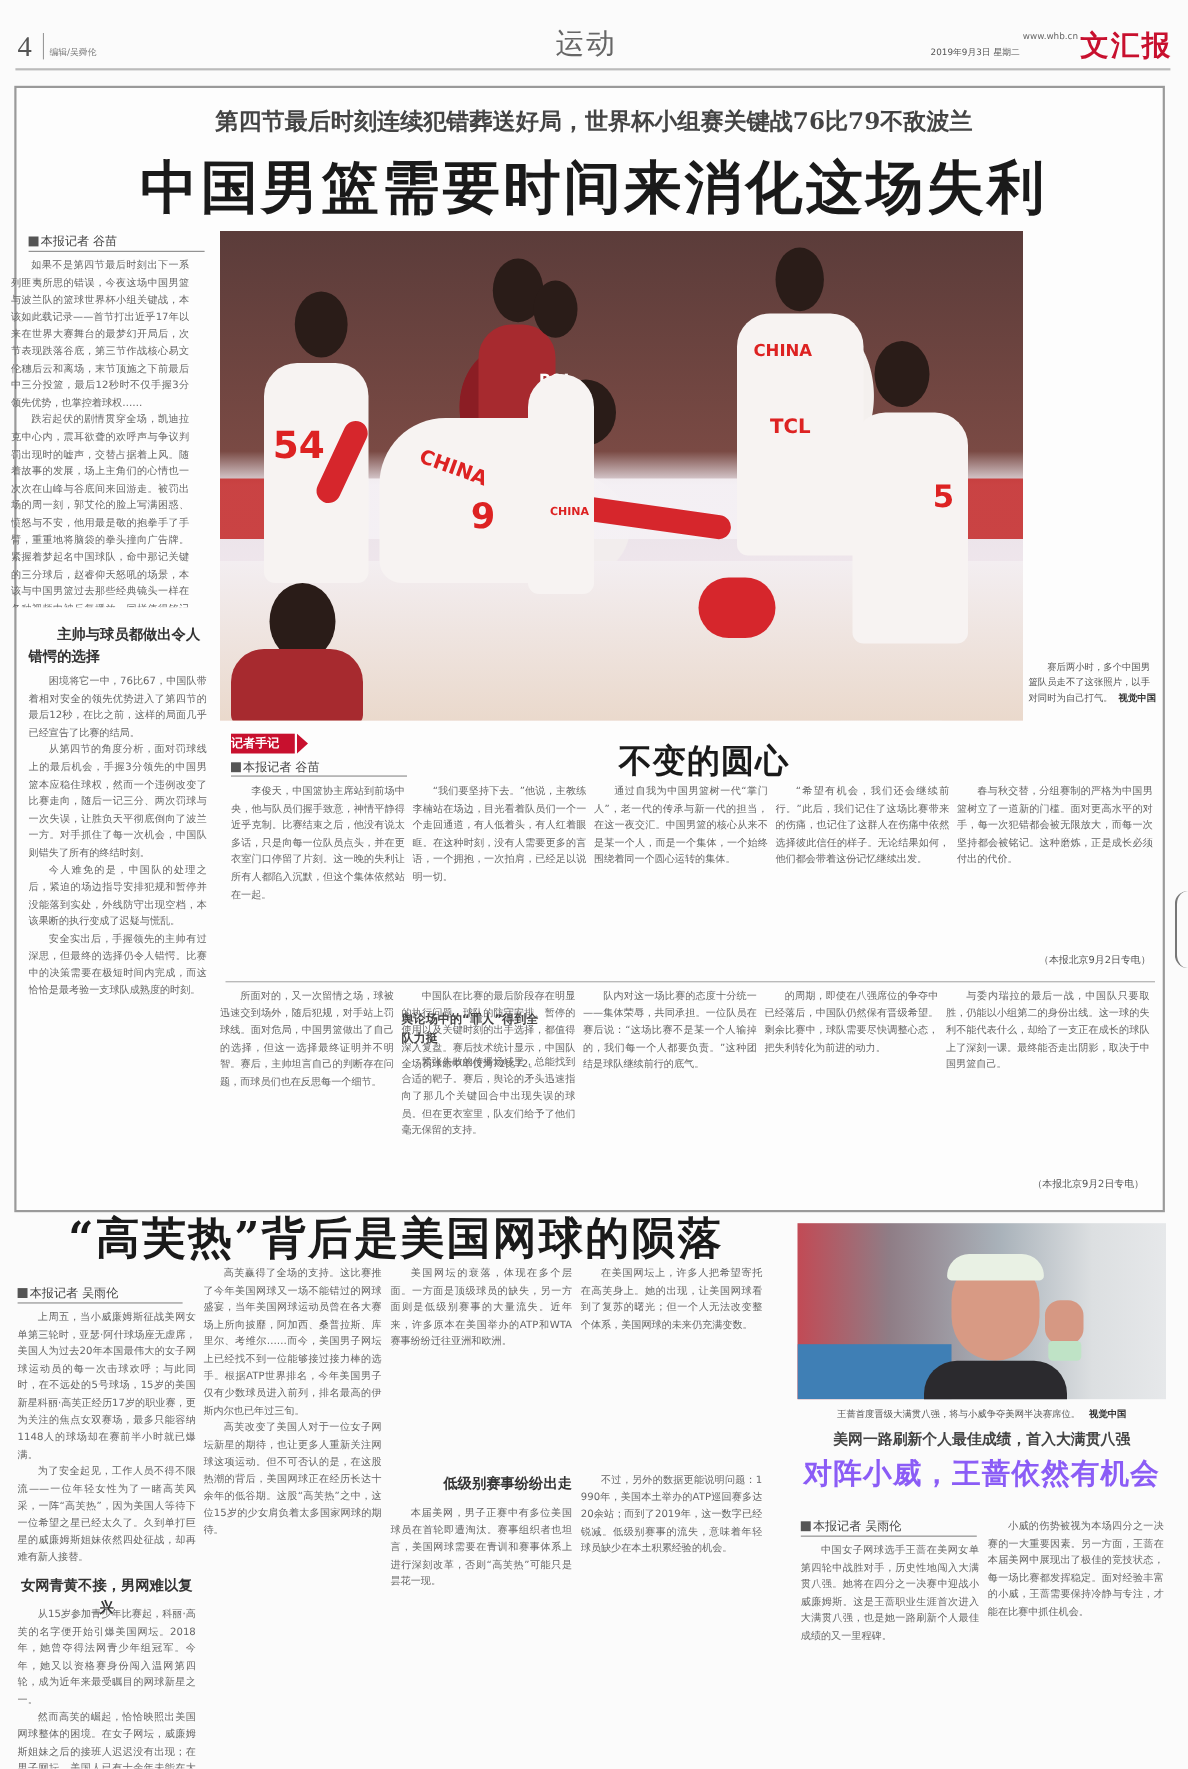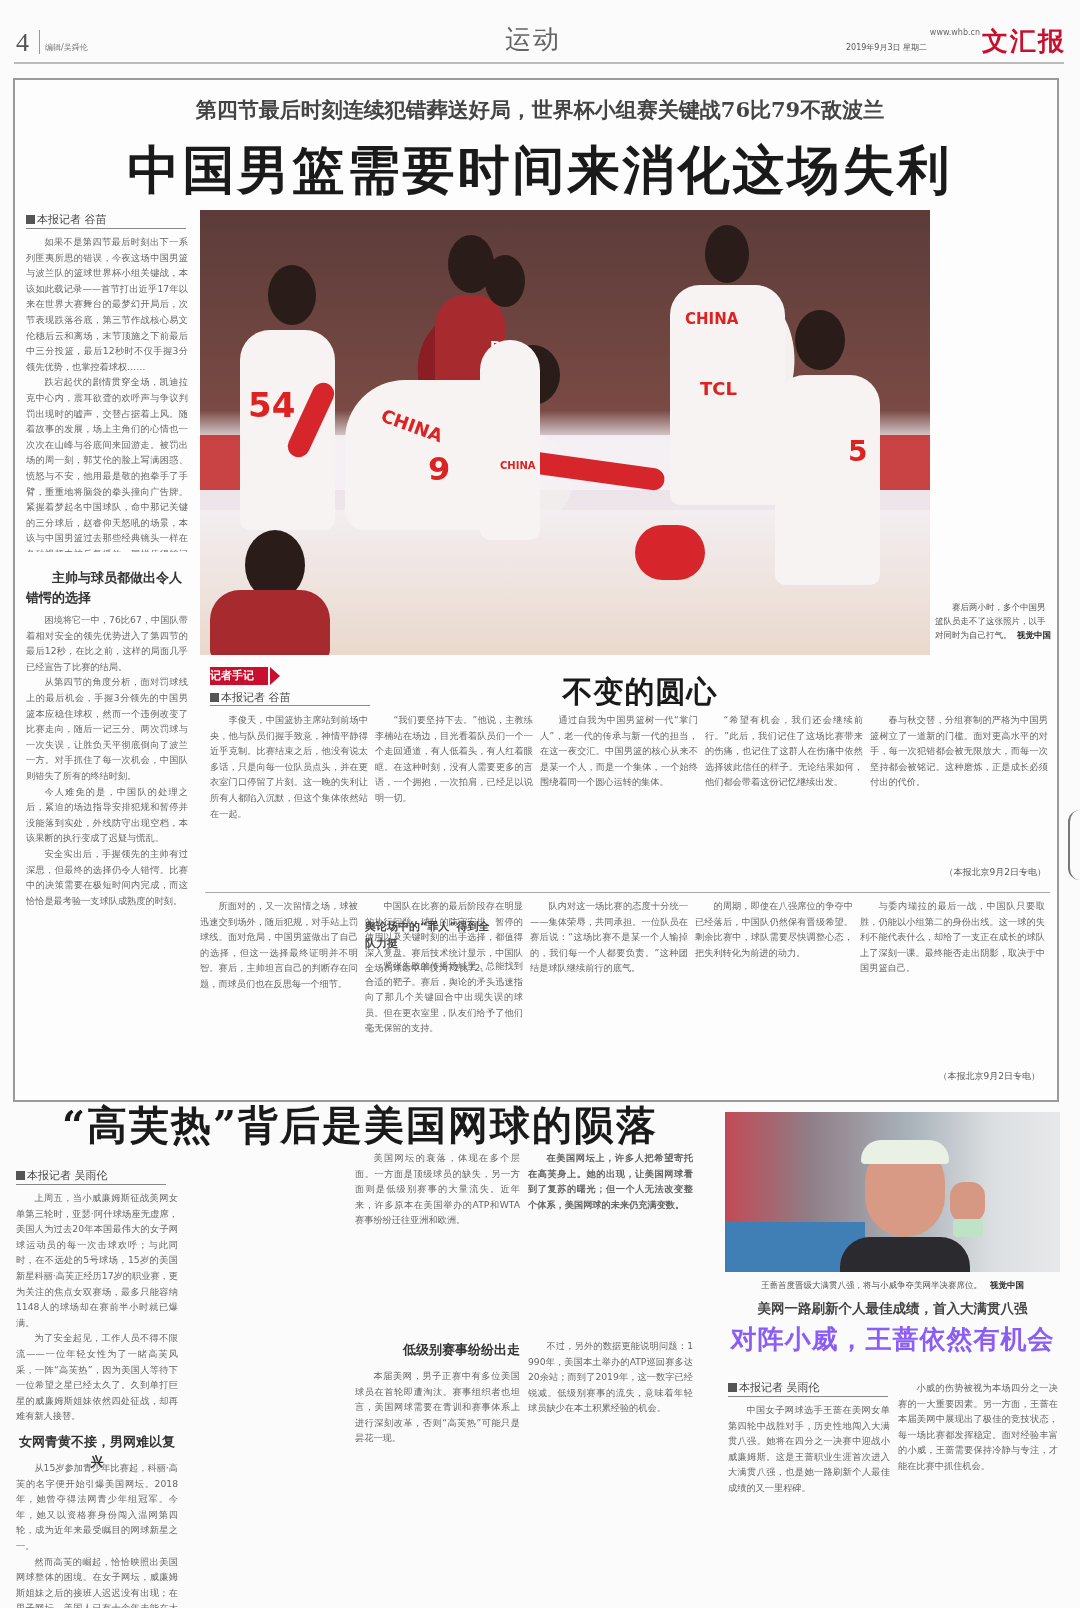--- a/index.html
+++ b/index.html
@@ -82,21 +82,21 @@
 <div class="abs logo">文汇报</div>
 <div class="abs mastline"></div>
 
 <div class="abs box1"></div>
 <div class="abs kicker1 serif">第四节最后时刻连续犯错葬送好局，世界杯小组赛关键战76比79不敌波兰</div>
 <div class="abs head1 serif">中国男篮需要时间来消化这场失利</div>
 
 <div class="abs byline" style="left:26px;top:212px;"><span class="sq"></span><span>本报记者  谷苗</span></div>
 <div class="abs bylinerule" style="left:26px;top:228px;width:160px;"></div>
 
-<div class="abs body" style="left:26px;top:234px;width:162px;height:318px;">
+<div class="abs body" style="left:10px;top:234px;width:162px;height:318px;">
   <p>如果不是第四节最后时刻出下一系列匪夷所思的错误，今夜这场中国男篮与波兰队的篮球世界杯小组关键战，本该如此载记录——首节打出近乎17年以来在世界大赛舞台的最梦幻开局后，次节表现跌落谷底，第三节作战核心易文伦穗后云和离场，末节顶施之下前最后中三分投篮，最后12秒时不仅手握3分领先优势，也掌控着球权……</p>
   <p>跌宕起伏的剧情贯穿全场，凯迪拉克中心内，震耳欲聋的欢呼声与争议判罚出现时的嘘声，交替占据着上风。随着故事的发展，场上主角们的心情也一次次在山峰与谷底间来回游走。被罚出场的周一刻，郭艾伦的脸上写满困惑、愤怒与不安，他用最是敬的抱拳手了手臂，重重地将脑袋的拳头撞向广告牌。紧握着梦起名中国球队，命中那记关键的三分球后，赵睿仰天怒吼的场景，本该与中国男篮过去那些经典镜头一样在各种视频中被反复播放，同样值得铭记的，还有赵睿醉得的最后11在短暂休停后迅速回归赛场时的坚毅眼神。</p>
 
 </div>
 <div class="abs subhead serif" style="left:26px;top:568px;width:162px;text-indent:2em;">主帅与球员都做出令人错愕的选择</div>
 <div class="abs body" style="left:26px;top:612px;width:162px;height:470px;">
   <p>困境将它一中，76比67，中国队带着相对安全的领先优势进入了第四节的最后12秒，在比之前，这样的局面几乎已经宣告了比赛的结局。</p>
   <p>从第四节的角度分析，面对罚球线上的最后机会，手握3分领先的中国男篮本应稳住球权，然而一个违例改变了比赛走向，随后一记三分、两次罚球与一次失误，让胜负天平彻底倒向了波兰一方。对手抓住了每一次机会，中国队则错失了所有的终结时刻。</p>
   <p>今人难免的是，中国队的处理之后，紧迫的场边指导安排犯规和暂停并没能落到实处，外线防守出现空档，本该果断的执行变成了迟疑与慌乱。</p>
   <p>安全实出后，手握领先的主帅有过深思，但最终的选择仍令人错愕。比赛中的决策需要在极短时间内完成，而这恰恰是最考验一支球队成熟度的时刻。</p>
@@ -184,29 +184,31 @@
 <div class="abs body" style="left:16px;top:1190px;width:162px;height:230px;">
   <p>上周五，当小威廉姆斯征战美网女单第三轮时，亚瑟·阿什球场座无虚席，美国人为过去20年本国最伟大的女子网球运动员的每一次击球欢呼；与此同时，在不远处的5号球场，15岁的美国新星科丽·高芙正经历17岁的职业赛，更为关注的焦点女双赛场，最多只能容纳1148人的球场却在赛前半小时就已爆满。</p>
   <p>为了安全起见，工作人员不得不限流——一位年轻女性为了一睹高芙风采，一阵“高芙热”，因为美国人等待下一位希望之星已经太久了。久到单打巨星的威廉姆斯姐妹依然四处征战，却再难有新人接替。</p>
 </div>
 <div class="abs subhead" style="left:16px;top:1432px;width:162px;text-align:center;">女网青黄不接，男网难以复兴</div>
 <div class="abs body" style="left:16px;top:1460px;width:162px;height:148px;">
   <p>从15岁参加青少年比赛起，科丽·高芙的名字便开始引爆美国网坛。2018年，她曾夺得法网青少年组冠军。今年，她又以资格赛身份闯入温网第四轮，成为近年来最受瞩目的网球新星之一。</p>
   <p>然而高芙的崛起，恰恰映照出美国网球整体的困境。在女子网坛，威廉姆斯姐妹之后的接班人迟迟没有出现；在男子网坛，美国人已有十余年未能在大满贯赛场上捧起冠军奖杯。</p>
 </div>
 <div class="abs body" style="left:185px;top:1150px;width:162px;height:458px;">
+  <p>高芙赢得了全场的支持。这比赛推了今年美国网球又一场不能错过的网球盛宴，当年美国网球运动员曾在各大赛场上所向披靡，阿加西、桑普拉斯、库里尔、考维尔……而今，美国男子网坛上已经找不到一位能够接过接力棒的选手。根据ATP世界排名，今年美国男子仅有少数球员进入前列，排名最高的伊斯内尔也已年过三旬。</p>
+  <p>高芙改变了美国人对于一位女子网坛新星的期待，也让更多人重新关注网球这项运动。但不可否认的是，在这股热潮的背后，美国网球正在经历长达十余年的低谷期。这股“高芙热”之中，这位15岁的少女肩负着太多国家网球的期待。</p>
 </div>
 <div class="abs body" style="left:355px;top:1150px;width:165px;height:180px;">
     <p>美国网坛的衰落，体现在多个层面。一方面是顶级球员的缺失，另一方面则是低级别赛事的大量流失。近年来，许多原本在美国举办的ATP和WTA赛事纷纷迁往亚洲和欧洲。</p>
   </div>
 <div class="abs subhead" style="left:355px;top:1340px;width:165px;text-align:right;">低级别赛事纷纷出走</div>
 <div class="abs body" style="left:355px;top:1368px;width:165px;height:240px;">
     <p>本届美网，男子正赛中有多位美国球员在首轮即遭淘汰。赛事组织者也坦言，美国网球需要在青训和赛事体系上进行深刻改革，否则“高芙热”可能只是昙花一现。</p>
   </div>
-<div class="abs body" style="left:528px;top:1150px;width:165px;height:180px;font-weight:bold;">
+<div class="abs body" style="left:528px;top:1150px;width:165px;height:180px;">
     <p>在美国网坛上，许多人把希望寄托在高芙身上。她的出现，让美国网球看到了复苏的曙光；但一个人无法改变整个体系，美国网球的未来仍充满变数。</p>
   </div>
 <div class="abs body" style="left:528px;top:1338px;width:165px;height:270px;">
     <p>不过，另外的数据更能说明问题：1990年，美国本土举办的ATP巡回赛多达20余站；而到了2019年，这一数字已经锐减。低级别赛事的流失，意味着年轻球员缺少在本土积累经验的机会。</p>
   </div>
 
 <div class="abs photo2">
   <div class="abs ph2-blue"></div>
   <div class="abs ph2-face"></div>
   <div class="abs ph2-visor"></div>

